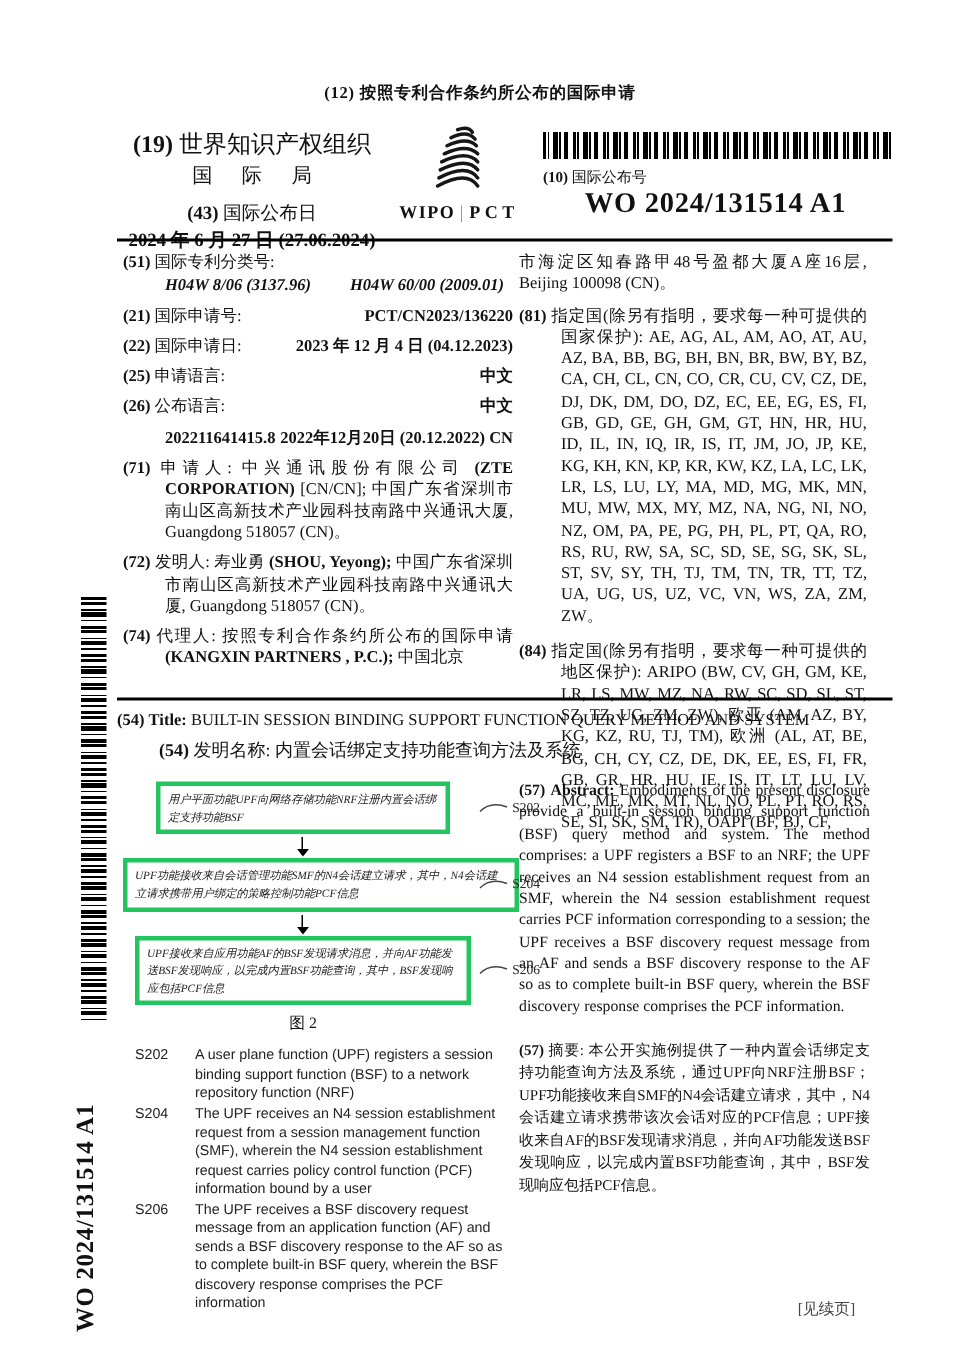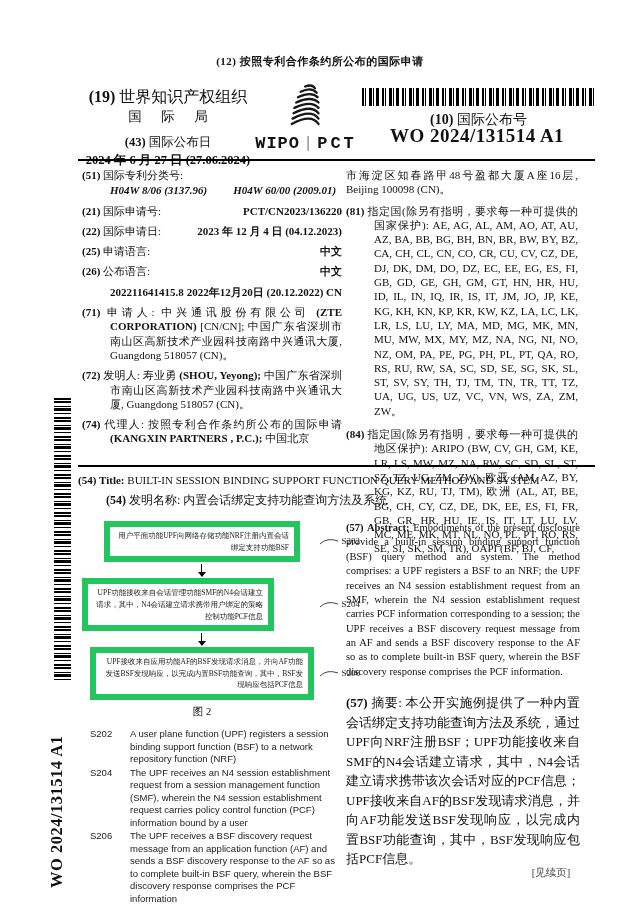--- a/index.html
+++ b/index.html
@@ -10,28 +10,28 @@
   .h12{position:absolute;top:54px;left:0;right:0;text-align:center;
        font-size:11px;font-weight:bold;letter-spacing:.5px;}
   .hdr-left{position:absolute;top:87px;left:84px;width:168px;text-align:center;line-height:1.25;}
   .hdr-left .l1{font-size:16px;}
   .hdr-left .l2{font-size:13.5px;letter-spacing:.6em;text-indent:.6em;margin-top:2px;}
   .hdr-left .l3{font-size:12.5px;margin-top:9px;}
   .hdr-left .l4{font-size:12.5px;font-weight:bold;margin-top:2px;}
   .lbl{font-weight:bold;}
   .logo{position:absolute;top:82px;left:254px;width:104px;text-align:center;}
   .logo .emblem{display:block;margin:0 auto;}
-  .wordmark{font-family:Liberation Mono, monospace;font-weight:bold;font-size:17px;
+  .wordmark{font-family:Liberation Serif, serif;font-weight:bold;font-size:12px;
             letter-spacing:1px;margin-top:2px;white-space:nowrap;}
   .wordmark .sep{color:#8f8f8f;font-weight:normal;padding:0 3px;}
   .wordmark .pct{letter-spacing:3px;}
   .barcode-top{position:absolute;top:88px;left:362px;width:233px;height:18px;
     background:repeating-linear-gradient(90deg,#000 0 2px,#fff 2px 3px,#000 3px 4px,#fff 4px 7px,
       #000 7px 10px,#fff 10px 11px,#000 11px 12px,#fff 12px 14px,#000 14px 17px,#fff 17px 20px);}
-  .pubnum-label{position:absolute;top:111px;left:362px;width:233px;text-align:center;font-size:14px;}
+  .pubnum-label{position:absolute;top:111px;left:362px;width:233px;text-align:left;font-size:10px;}
   .pubnum-value{position:absolute;top:125px;left:356px;width:242px;text-align:center;
                 font-size:19px;font-weight:bold;letter-spacing:.5px;}
   .rule{position:absolute;left:78px;width:517px;height:2px;background:#000;}
   .rule-top{top:159px;}
 
   
   .col{position:absolute;font-size:11px;line-height:1.3;}
   .col-left{top:168px;left:82px;width:260px;}
   .col-right{top:168px;left:346px;width:232px;text-align:justify;}
   .entry{margin-bottom:6px;padding-left:28px;text-indent:-28px;}
@@ -46,40 +46,40 @@
   .rc-p{margin-bottom:7px;}
 
   
   .title-sec{position:absolute;top:465px;left:78px;width:517px;border-top:2px solid #000;padding-top:7px;}
   .t-en{font-size:11px;}
   .t-zh{font-size:12px;margin-top:6px;margin-left:28px;}
 
   
   .fig{position:absolute;top:521px;left:82px;width:272px;}
   .fig-row{position:relative;}
-  .fbox{border:6px solid #22c55e;font-size:7.5px;line-height:1.55;
-        text-align:right;padding:3px 5px;box-sizing:border-box;color:#222;}
+  .fbox{border:3px solid #22c55e;font-style:italic;font-size:7.5px;line-height:1.55;
+        text-align:left;padding:3px 5px;box-sizing:border-box;color:#222;}
   .fbox.b1{width:196px;margin-left:22px;}
-  .fbox.b2{width:192px;margin-left:0;}
+  .fbox.b2{width:264px;margin-left:0;}
   .fbox.b3{width:224px;margin-left:8px;}
   .step-tag{position:absolute;right:-6px;top:calc(50% - 6px);display:flex;align-items:center;gap:2px;}
   .step-lbl{font-size:9px;color:#222;}
   .varrow{width:0;height:12px;border-left:1px solid #000;margin:2px 0 2px 119px;position:relative;}
   .varrow:after{content:"";position:absolute;left:-4px;bottom:-1px;
     border-left:4px solid transparent;border-right:4px solid transparent;border-top:5px solid #000;}
   .fig-cap{width:240px;text-align:center;font-size:10.5px;margin-top:5px;}
   .legend{margin-top:9px;font-family:"Liberation Sans", sans-serif;font-size:9.5px;line-height:1.32;color:#222;}
   .leg-row{display:flex;margin-bottom:1px;}
   .leg-step{flex:none;width:40px;padding-left:8px;box-sizing:content-box;}
   .leg-text{width:206px;}
 
   
   .abs{position:absolute;top:521px;left:346px;width:234px;}
   .abs-en{font-size:10.5px;line-height:1.37;text-align:justify;}
-  .abs-zh{font-size:13px;line-height:1.5;text-align:justify;margin-top:14px;}
+  .abs-zh{font-size:10px;line-height:1.5;text-align:justify;margin-top:14px;}
 
   
   .barcode-side{position:absolute;left:54px;top:398px;width:17px;height:282px;
     background:repeating-linear-gradient(180deg,#000 0 2px,#fff 2px 3px,#000 3px 5px,#fff 5px 8px,
       #000 8px 9px,#fff 9px 10px,#000 10px 13px,#fff 13px 15px,#000 15px 16px,#fff 16px 19px);}
   .side-pubnum{position:absolute;left:47px;top:888px;width:196px;height:24px;
     transform:rotate(-90deg);transform-origin:0 0;
     font-weight:bold;font-size:16.5px;letter-spacing:.5px;white-space:nowrap;}
 
   .footer-note{position:absolute;left:516px;top:866px;width:70px;text-align:center;

